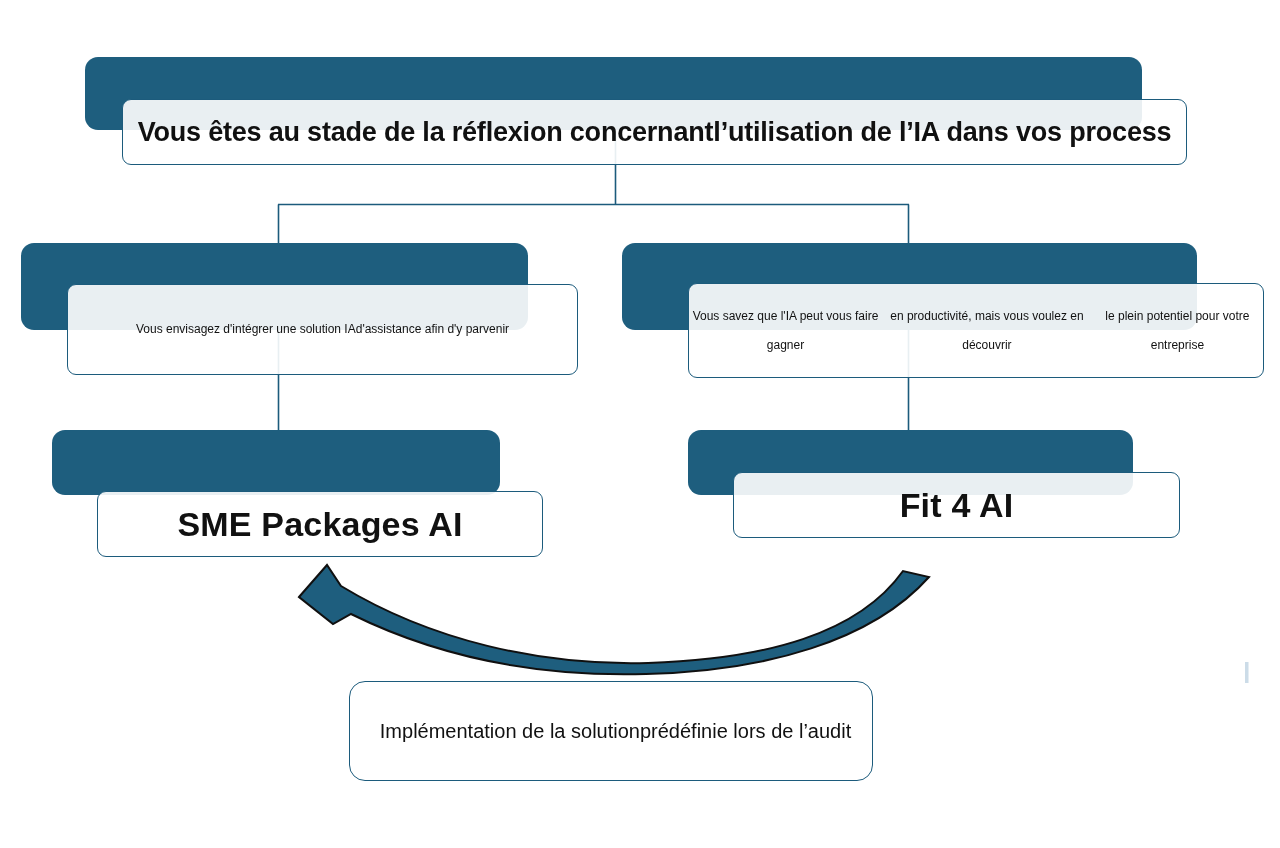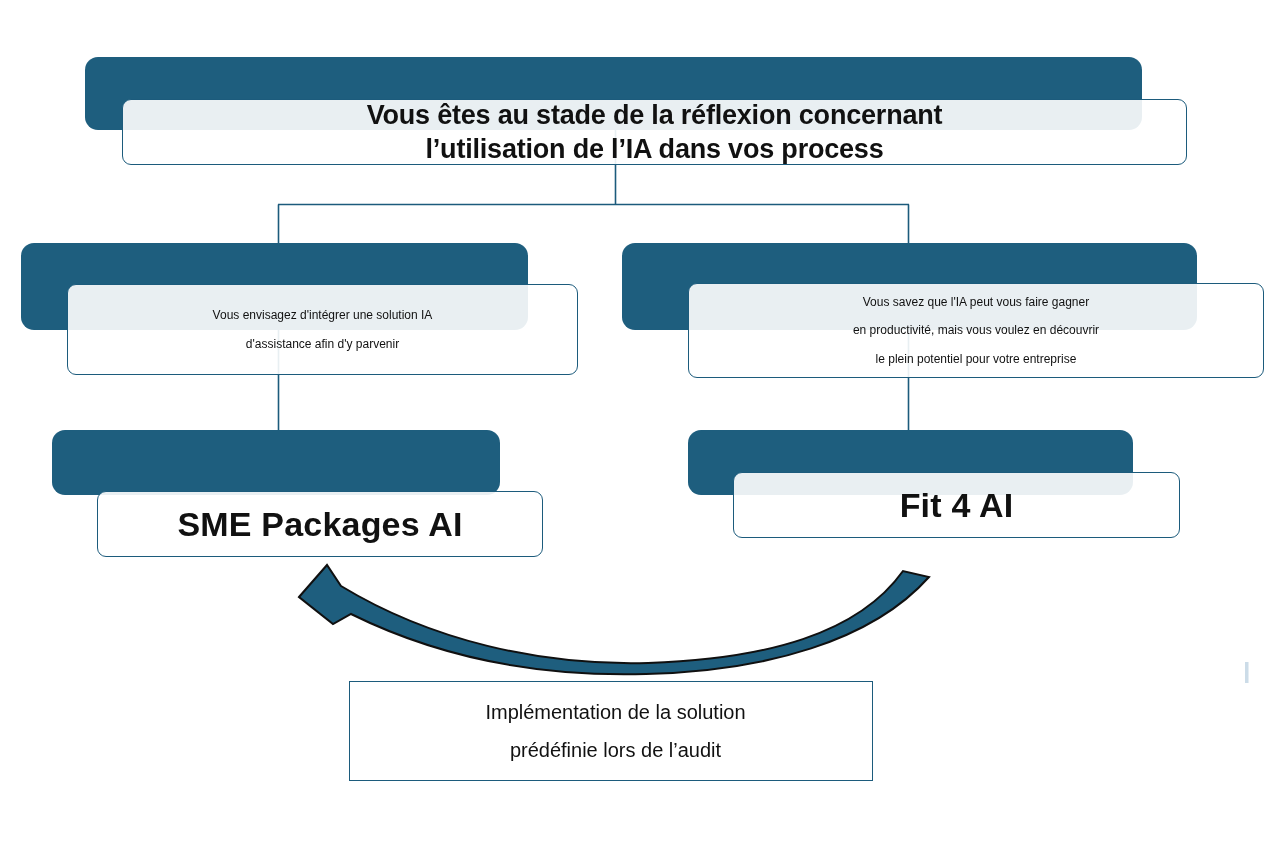--- a/index.html
+++ b/index.html
@@ -25,21 +25,21 @@
   .backdrop{
     position:absolute;
     background:var(--teal);
     border-radius:13px;
   }
   .panel{
     position:absolute;
     background:rgba(255,255,255,0.90);
     border:1.6px solid var(--border);
     border-radius:9px;
-    display:flex;flex-direction:column;
+    display:flex;
     align-items:center;justify-content:center;
     text-align:center;
     color:var(--text);
   }
   
   .root-backdrop{left:85px;top:57px;width:1057px;height:73px;}
   .root-panel{left:122px;top:99px;width:1065px;height:66px;}
   .root-panel .line{font-size:27px;font-weight:bold;line-height:34px;letter-spacing:-0.2px;}
   
   .bleft-backdrop{left:21px;top:243px;width:507px;height:87px;}
@@ -49,21 +49,21 @@
   .desc-line{font-size:12px;line-height:28.5px;}
   
   .sme-backdrop{left:52px;top:430px;width:448px;height:65px;}
   .sme-panel{left:97px;top:491px;width:446px;height:66px;}
   .fit-backdrop{left:688px;top:430px;width:445px;height:65px;}
   .fit-panel{left:733px;top:472px;width:447px;height:66px;}
   .product-label{font-size:34px;font-weight:bold;letter-spacing:0.2px;}
   
   .note-panel{
     left:349px;top:681px;width:524px;height:100px;
-    border-radius:0;z-index:1;
+    border-radius:16px;z-index:1;
     background:#ffffff;
     padding-left:9px;
   }
   .note-line{font-size:20px;line-height:38px;}
 </style>
 </head>
 <body>
 
 <div class="canvas">
 

